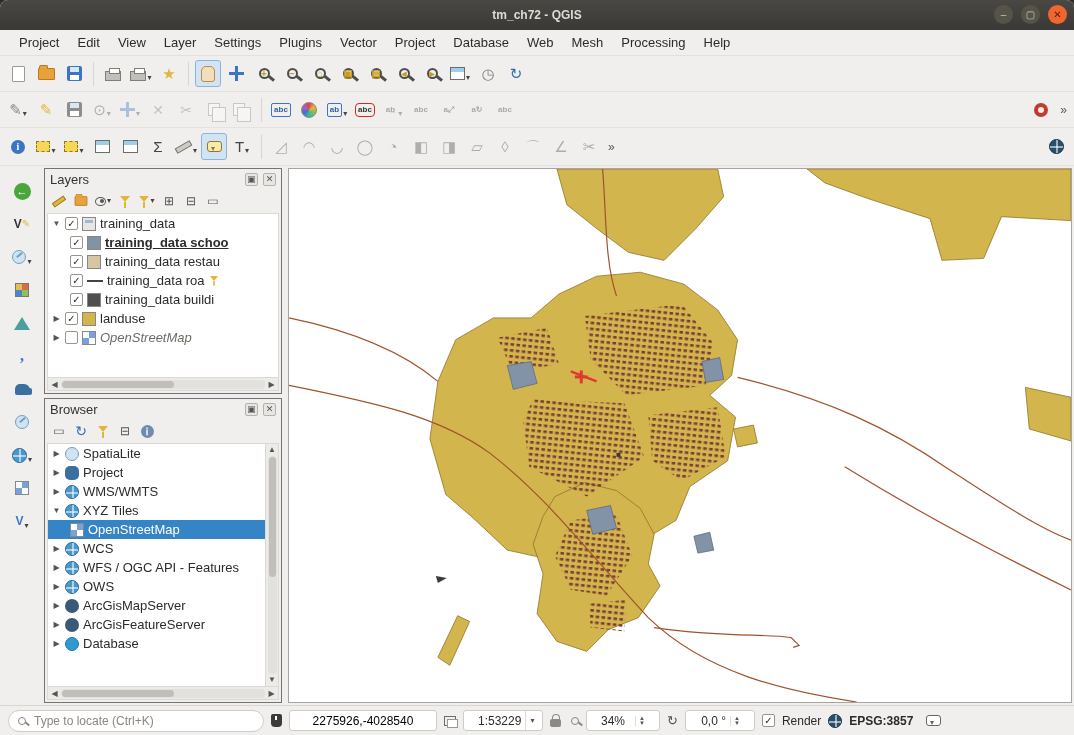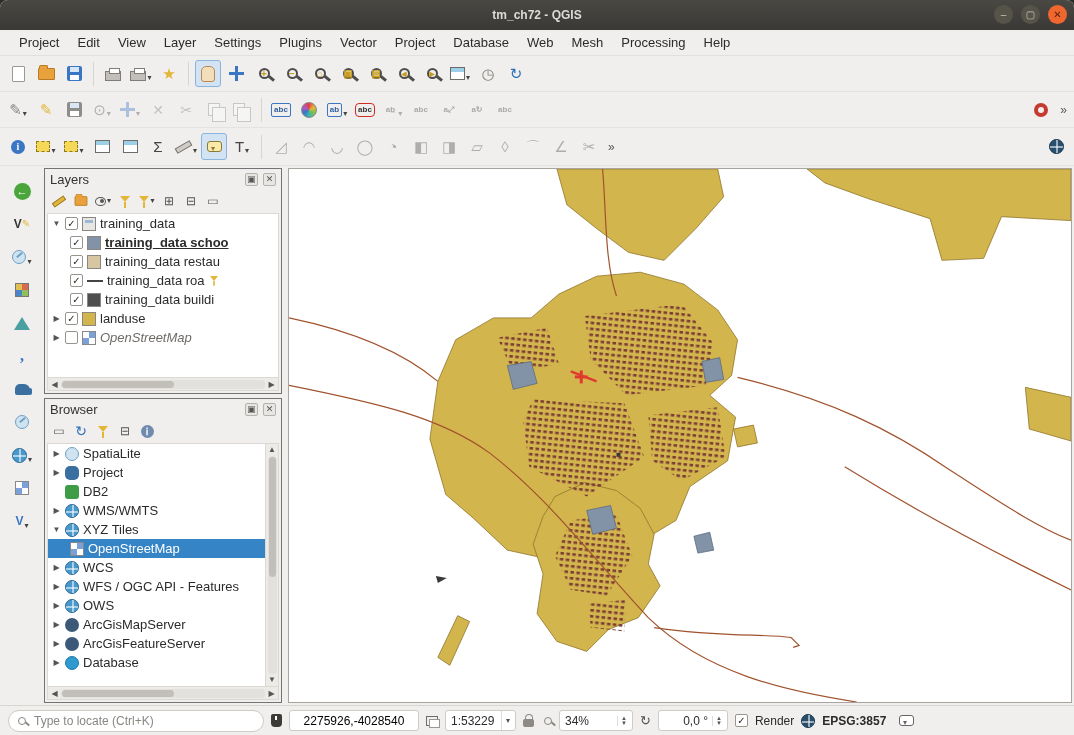--- a/index.html
+++ b/index.html
@@ -163,21 +163,21 @@
   
   .statusbar{height:30px;flex:0 0 30px;background:var(--chrome);border-top:1px solid #d9d6d2;
              display:flex;align-items:center;gap:7px;padding:0 8px;font-size:12px}
   .locate{display:flex;align-items:center;gap:6px;width:256px;height:22px;background:#fff;
           border:1px solid #cfccc7;border-radius:12px;padding:0 9px}
   .locate input{border:none;outline:none;flex:1;font:12px "Liberation Sans",sans-serif;color:#333;background:transparent}
   .locate input::placeholder{color:#8a8782}
   .smag{width:8px;height:8px;border:1.5px solid #8a8782;border-radius:50%;position:relative}
   .smag::after{content:"";position:absolute;width:5px;height:1.5px;background:#8a8782;right:-5px;bottom:-1px;transform:rotate(40deg)}
   .sfield{height:21px;background:#fff;border:1px solid #cfccc7;border-radius:3px;
-          display:flex;align-items:center;padding:0 5px;gap:4px}
+          display:flex;align-items:center;padding:0 14px;gap:4px}
   .sfield input{border:none;outline:none;width:118px;text-align:center;font:12px "Liberation Sans",sans-serif}
   .combo-caret{font-size:8px;color:#555;border-left:1px solid #e0ddd9;padding-left:4px;align-self:stretch;
                display:flex;align-items:center}
   .spin{display:flex;flex-direction:column;justify-content:center;font-size:6px;line-height:5px;color:#555;
         border-left:1px solid #e0ddd9;padding-left:3px}
   .lock{width:11px;height:8px;background:#8d8a85;border-radius:2px;position:relative;margin-top:5px}
   .lock::before{content:"";position:absolute;left:1.5px;top:-5px;width:6px;height:6px;border:1.5px solid #8d8a85;
                 border-bottom:none;border-radius:4px 4px 0 0}
   .srot{font-size:13px;color:#555}
   .scoordicon{width:11px;height:13px;background:#3d3b37;border-radius:2px 2px 4px 4px;position:relative}
@@ -567,25 +567,20 @@
               <span class="exp">▶</span>
               <span class="bicon spatialite"></span>
               <span class="lbl">SpatiaLite</span>
             </div>
             <div class="trow">
               <span class="exp">▶</span>
               <span class="bicon postgis"></span>
               <span class="lbl">Project</span>
             </div>
             <div class="trow">
-              <span class="exp"></span>
-              <span class="bicon db2"></span>
-              <span class="lbl">DB2</span>
-            </div>
-            <div class="trow">
               <span class="exp">▶</span>
               <span class="iglobe" style="width:14px;height:14px;flex:0 0 14px"></span>
               <span class="lbl">WMS/WMTS</span>
             </div>
             <div class="trow">
               <span class="exp">▼</span>
               <span class="iglobe" style="width:14px;height:14px;flex:0 0 14px"></span>
               <span class="lbl">XYZ Tiles</span>
             </div>
             <div class="trow indent1 selected">
@@ -698,21 +693,21 @@
   <div class="statusbar">
     <div class="locate">
       <span class="smag"></span>
       <input placeholder="Type to locate (Ctrl+K)" style="">
     </div>
     <span class="scoordicon"></span>
     <div class="sfield">
       <input value="2275926,-4028540" style="">
     </div>
     <span class="sextent"></span>
-    <div class="sfield" style="width:71px">
+    <div class="sfield" style="width:80px">
       <span style="flex:1">1:53229</span>
       <span class="combo-caret">▾</span>
     </div>
     <span class="lock"></span>
     <span class="smag" style="margin-left:3px"></span>
     <div class="sfield" style="width:74px">
       <span style="flex:1">34%</span>
       <span class="spin">
           <span>▲</span>
           <span>▼</span>

